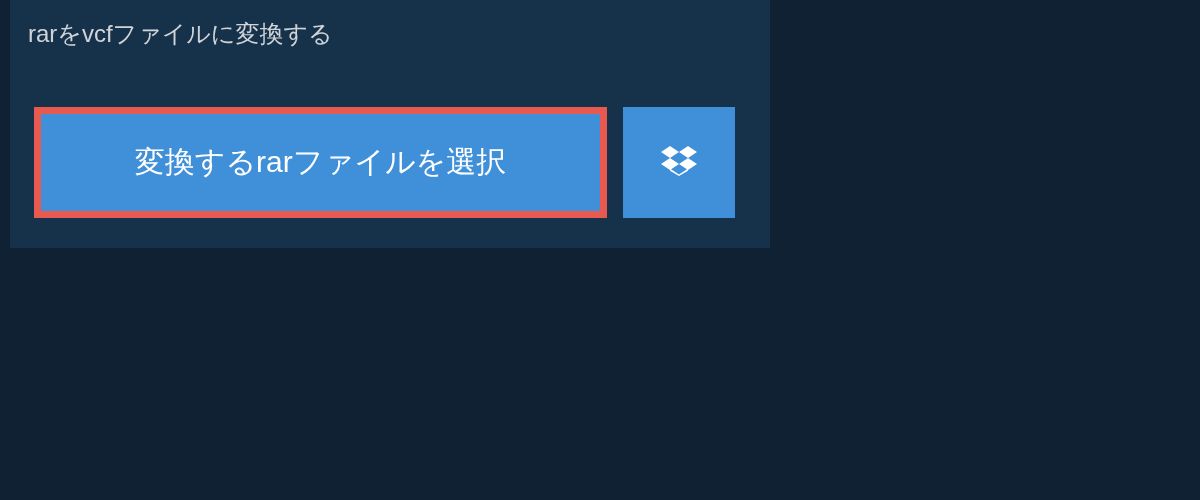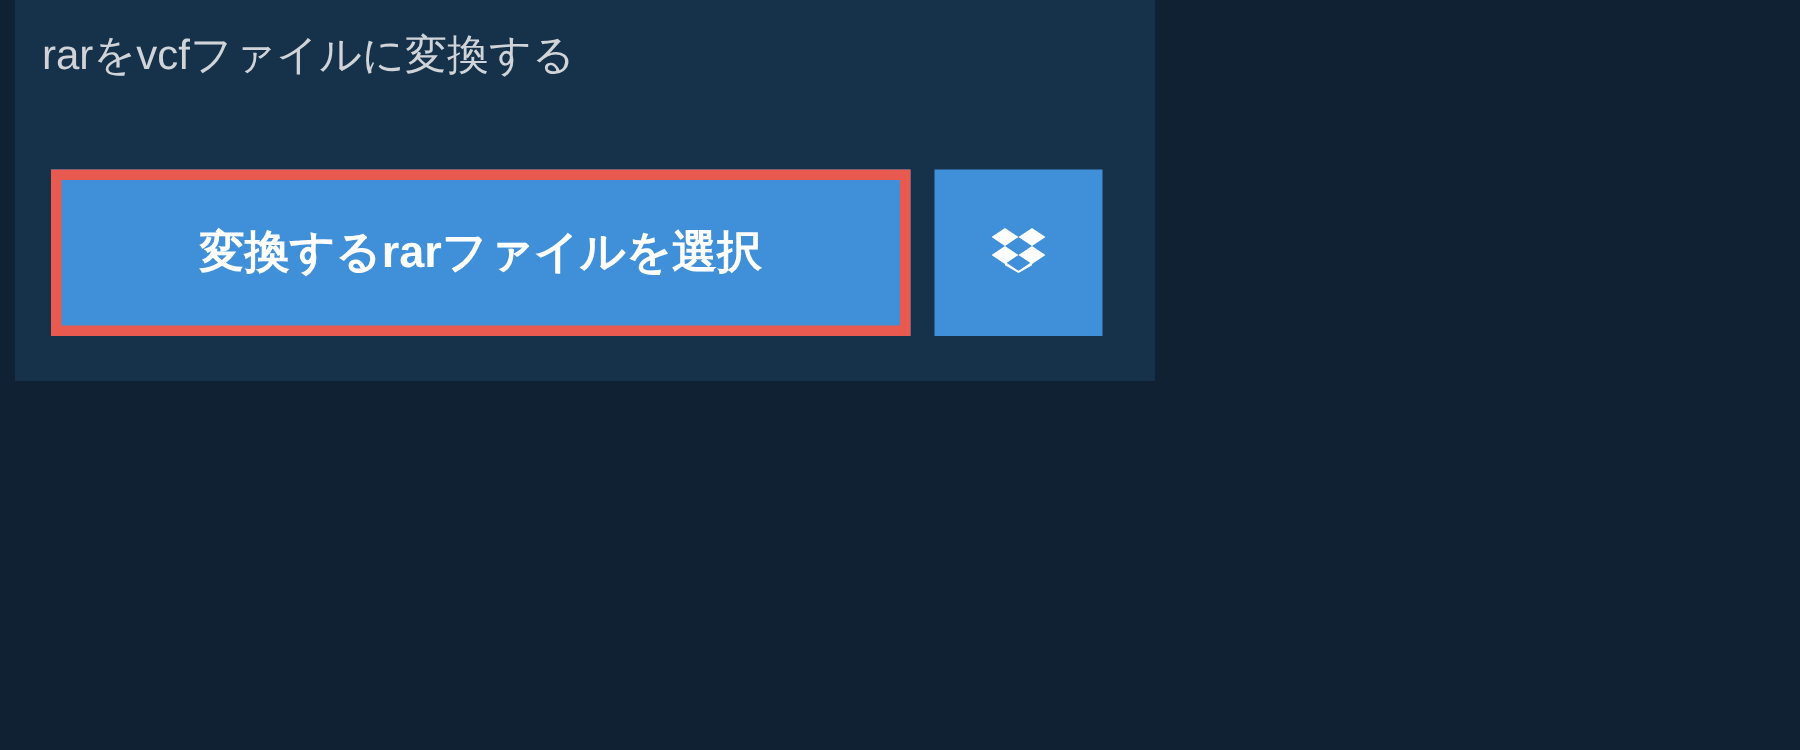--- a/index.html
+++ b/index.html
@@ -16,42 +16,42 @@
     }
     .panel {
       background-color: #16324a;
       width: 760px;
       margin-left: 10px;
       margin-top: 58px;
       padding-bottom: 30px;
     }
     .heading {
       color: #d0d4d8;
-      font-size: 28px;
+      font-size: 24px;
       font-weight: 400;
       padding: 18px 18px 22px 18px;
       background-color: #16324a;
       width: 590px;
       margin-top: -58px;
       position: relative;
       top: 0;
       margin-bottom: 35px;
     }
     .button-row {
       display: flex;
       gap: 16px;
       align-items: stretch;
       padding: 0 24px;
     }
     .select-file-button {
       background-color: #3f8fd9;
       border: 7px solid #e85a4f;
       color: #ffffff;
       font-size: 30px;
-      font-weight: 700;
+      font-weight: 400;
       padding: 28px 40px;
       cursor: pointer;
       outline: none;
       font-family: inherit;
       white-space: nowrap;
       display: flex;
       align-items: center;
       justify-content: center;
       width: 573px;
     }

